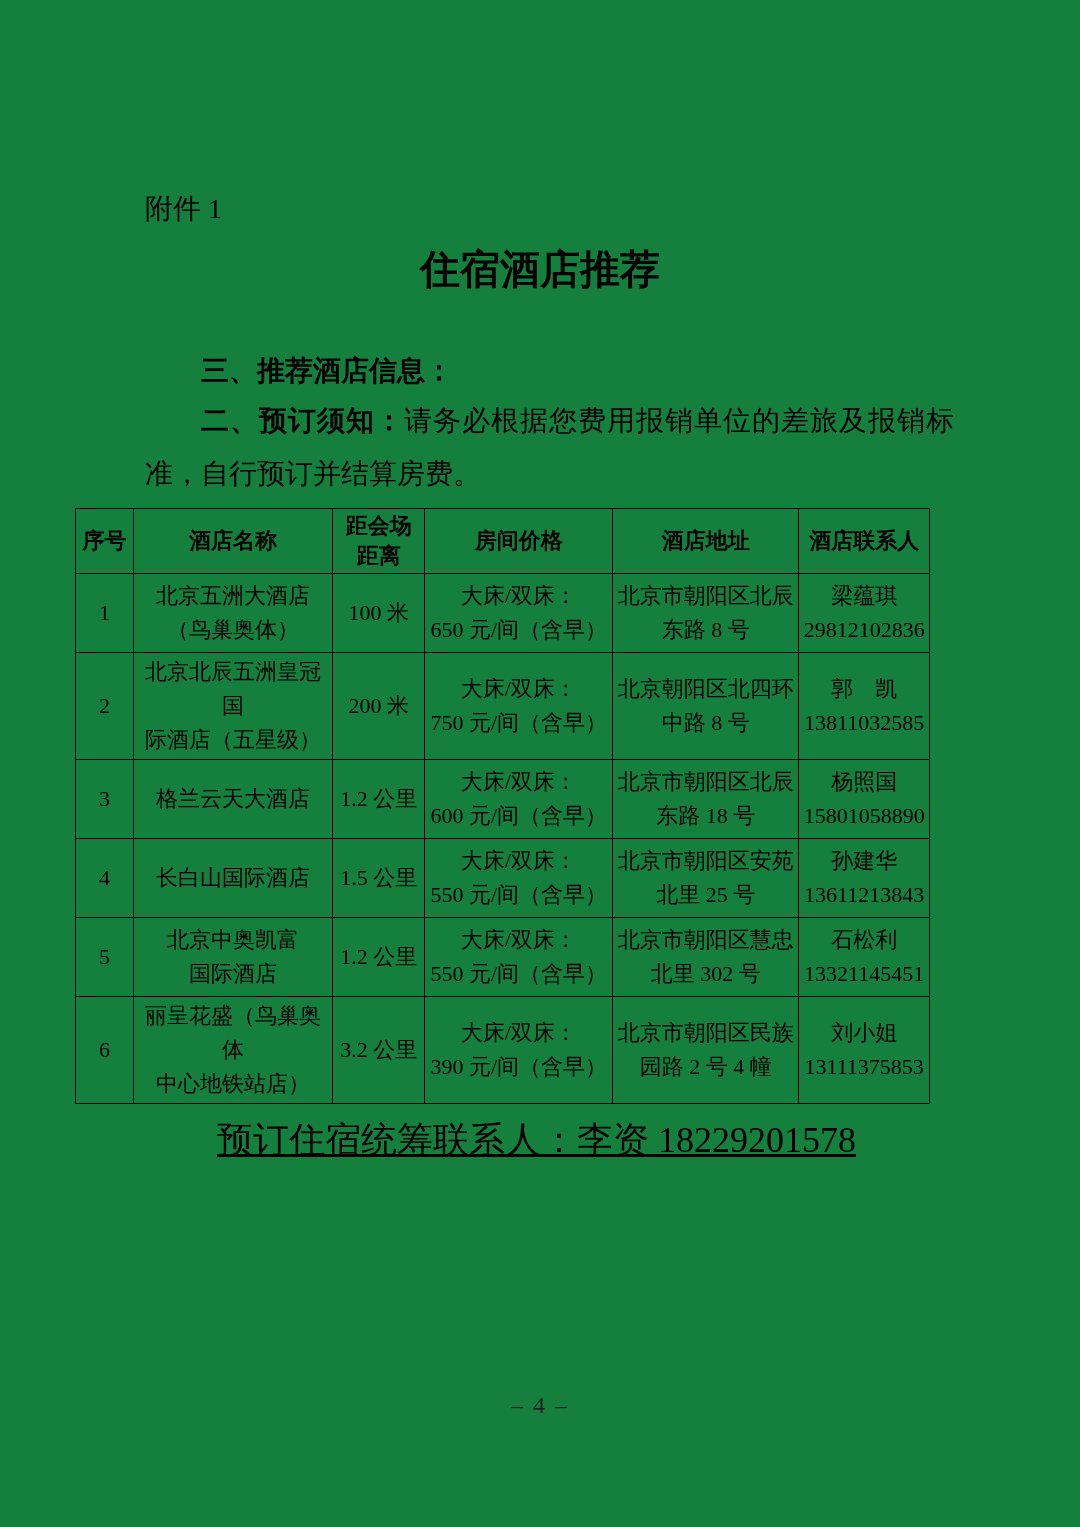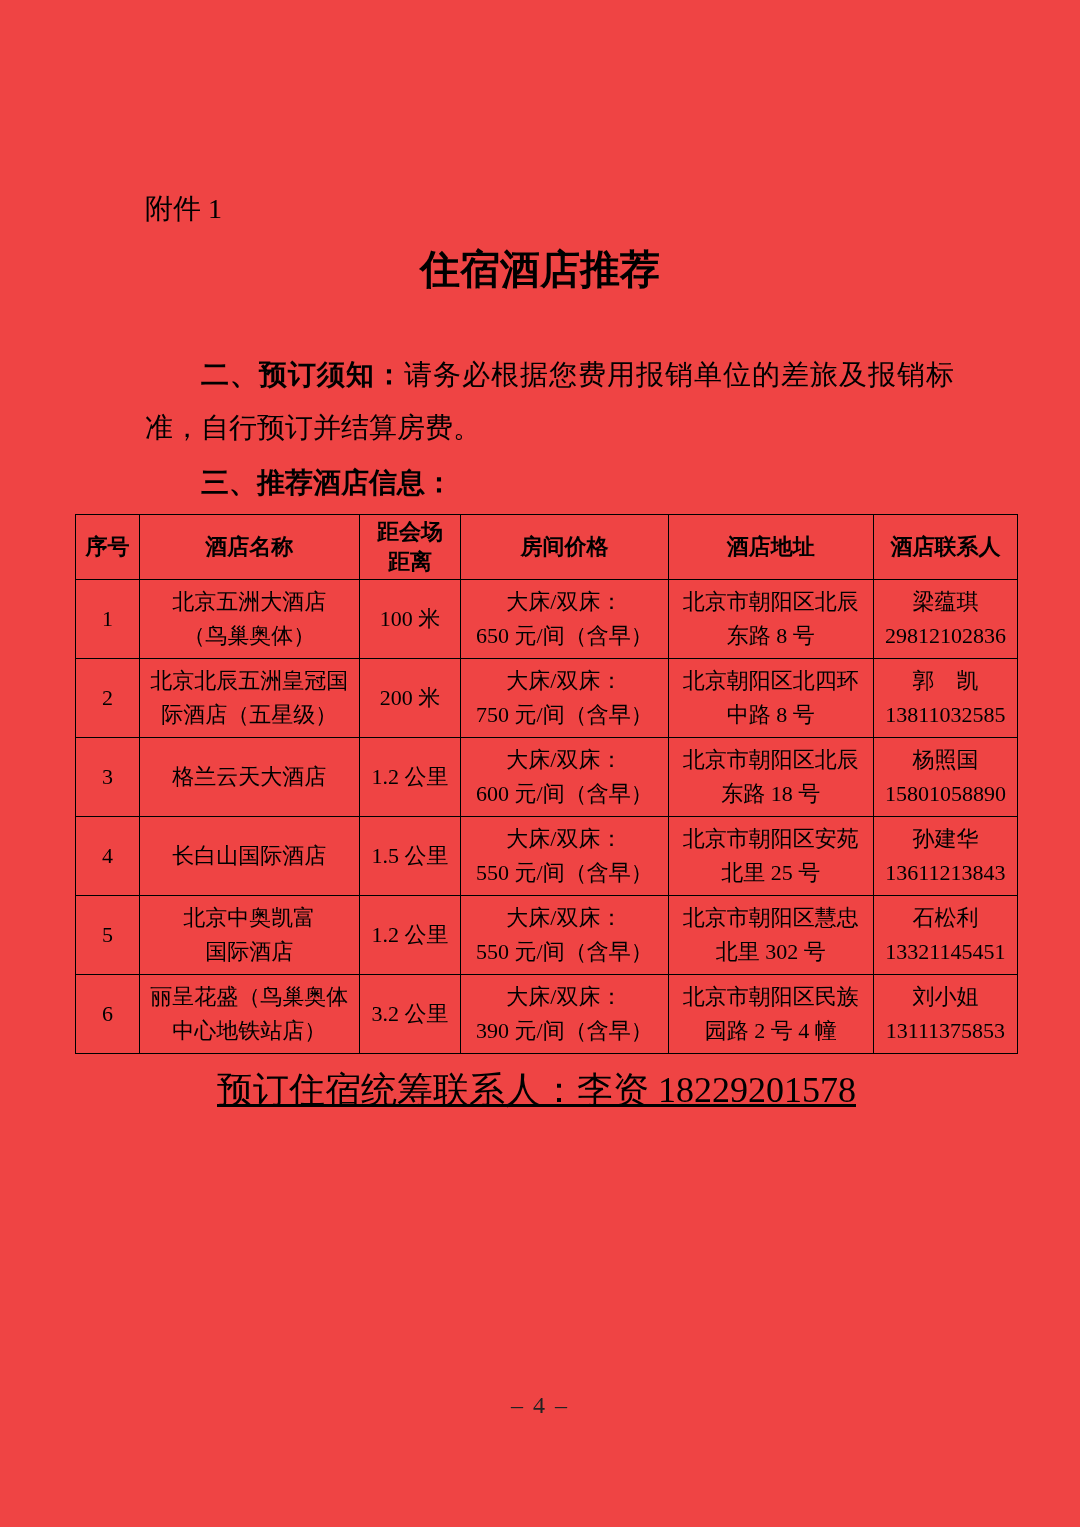--- a/index.html
+++ b/index.html
@@ -1,19 +1,19 @@
 <!DOCTYPE html>
 <html lang="zh"><head>
 <meta charset="utf-8">
 <style>
   html,body{margin:0;padding:0;background:#ffffff;}
   .page{
     position:relative;
     width:1080px;height:1527px;
-    background:#ef4444;color:#000;
+    background:#15803d;color:#000;
     overflow:hidden;
     font-family:"Liberation Serif","DejaVu Serif",serif;
   }
   .attachment{
     margin:192px 0 0 145px;
     font-size:28px;line-height:34px;
   }
   .doc-title{
     margin:16px 0 0 0;
     text-align:center;
@@ -28,21 +28,21 @@
   }
   .para{margin:0;text-indent:2em;}
   .lead{
     font-weight:bold;
     font-family:"Liberation Sans","DejaVu Sans",sans-serif;
   }
   .section-head{margin-top:6px;line-height:46px;}
   table.hotels{
     border-collapse:collapse;
     table-layout:fixed;
-    width:943px;
+    width:855px;
     margin:8px 0 0 75px;
     border-radius:16px;
   }
   table.hotels th,
   table.hotels td{
     border:1.5px solid #000;
     text-align:center;
     vertical-align:middle;
     padding:2px 4px;
     white-space:pre-line;
@@ -81,22 +81,22 @@
 </head>
 <body>
 
 <div class="page">
 
   <div class="attachment">附件 1</div>
 
   <h1 class="doc-title">住宿酒店推荐</h1>
 
   <div class="content">
+    <p class="para section-head"><span class="lead">三、推荐酒店信息：</span></p>
     <p class="para"><span class="lead">二、预订须知：</span><span>请务必根据您费用报销单位的差旅及报销标准，自行预订并结算房费。</span></p>
-    <p class="para section-head"><span class="lead">三、推荐酒店信息：</span></p>
   </div>
 
   <table class="hotels">
     <colgroup>
       <col class="col-no">
         <col class="col-name">
         <col class="col-dist">
       <col class="col-price">
         <col class="col-addr">
         <col class="col-contact">

